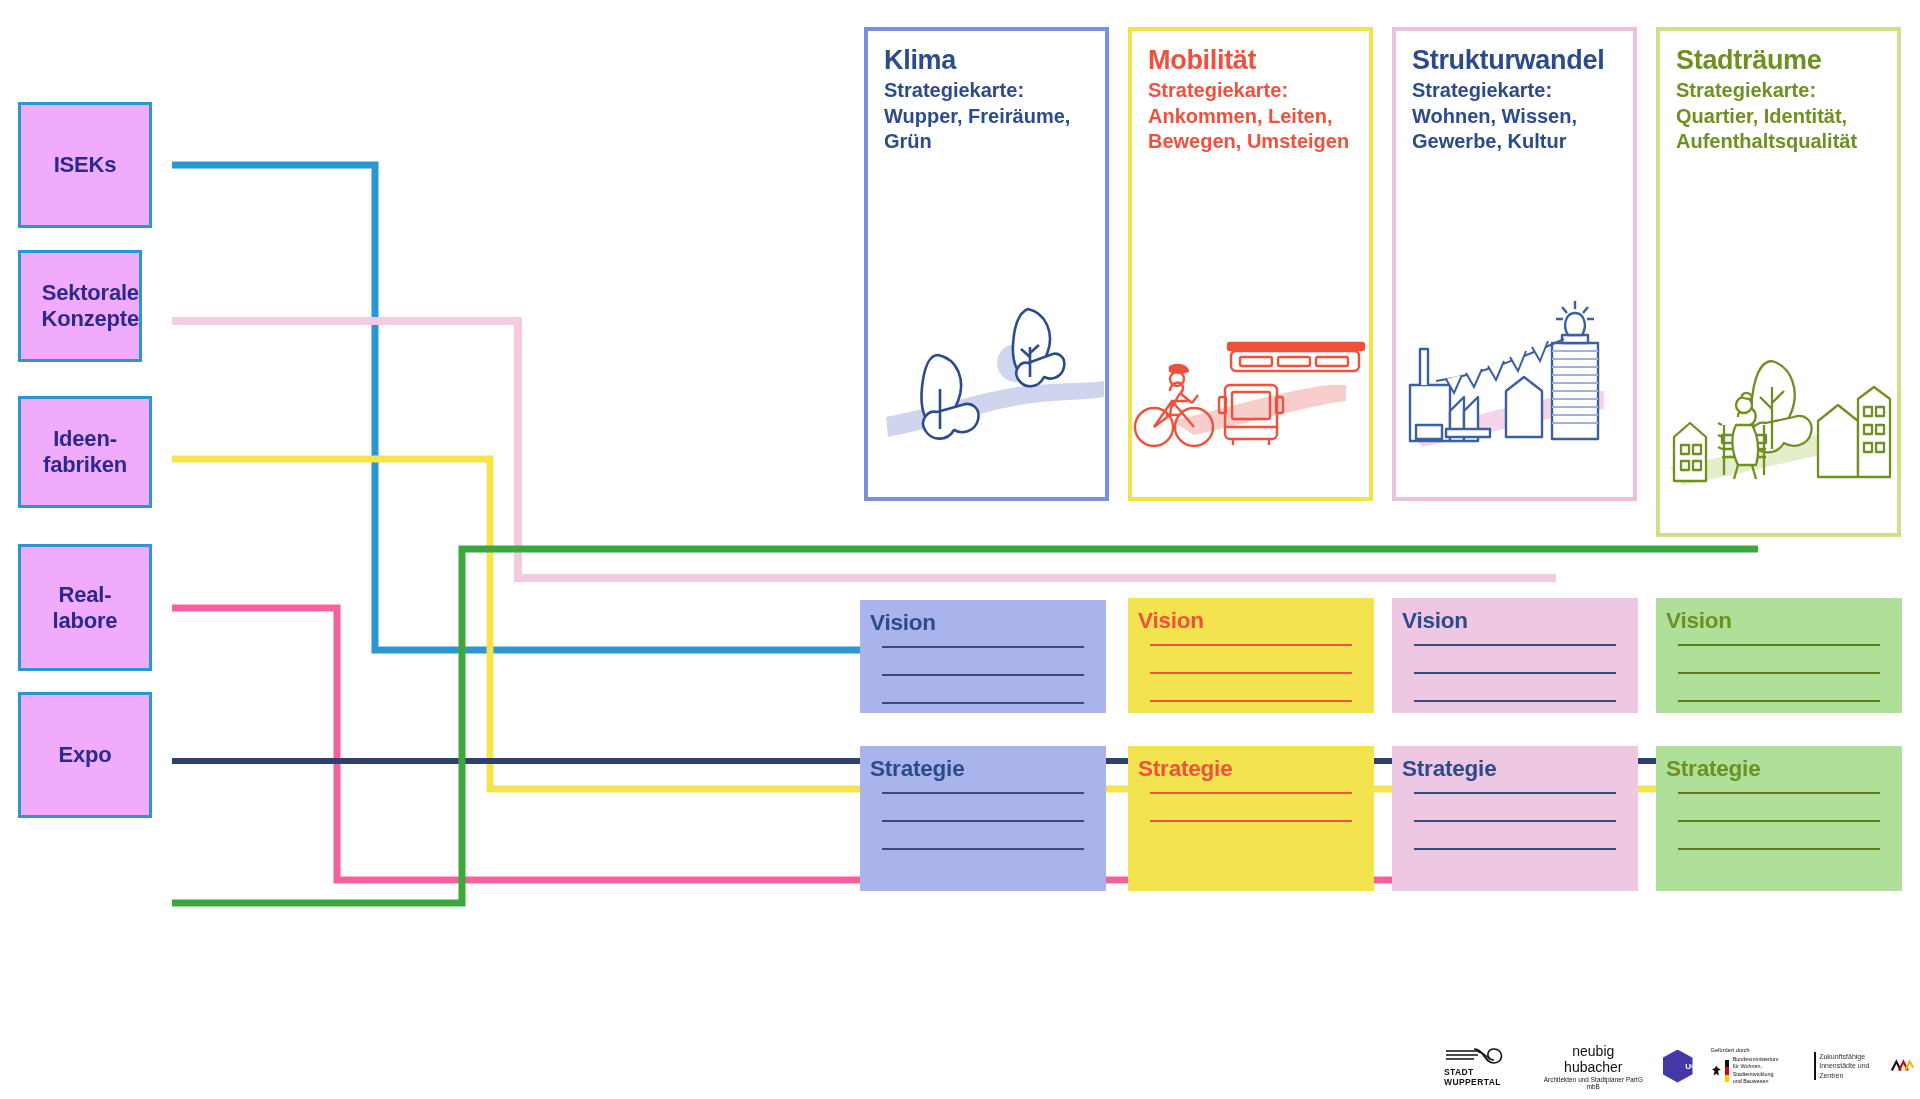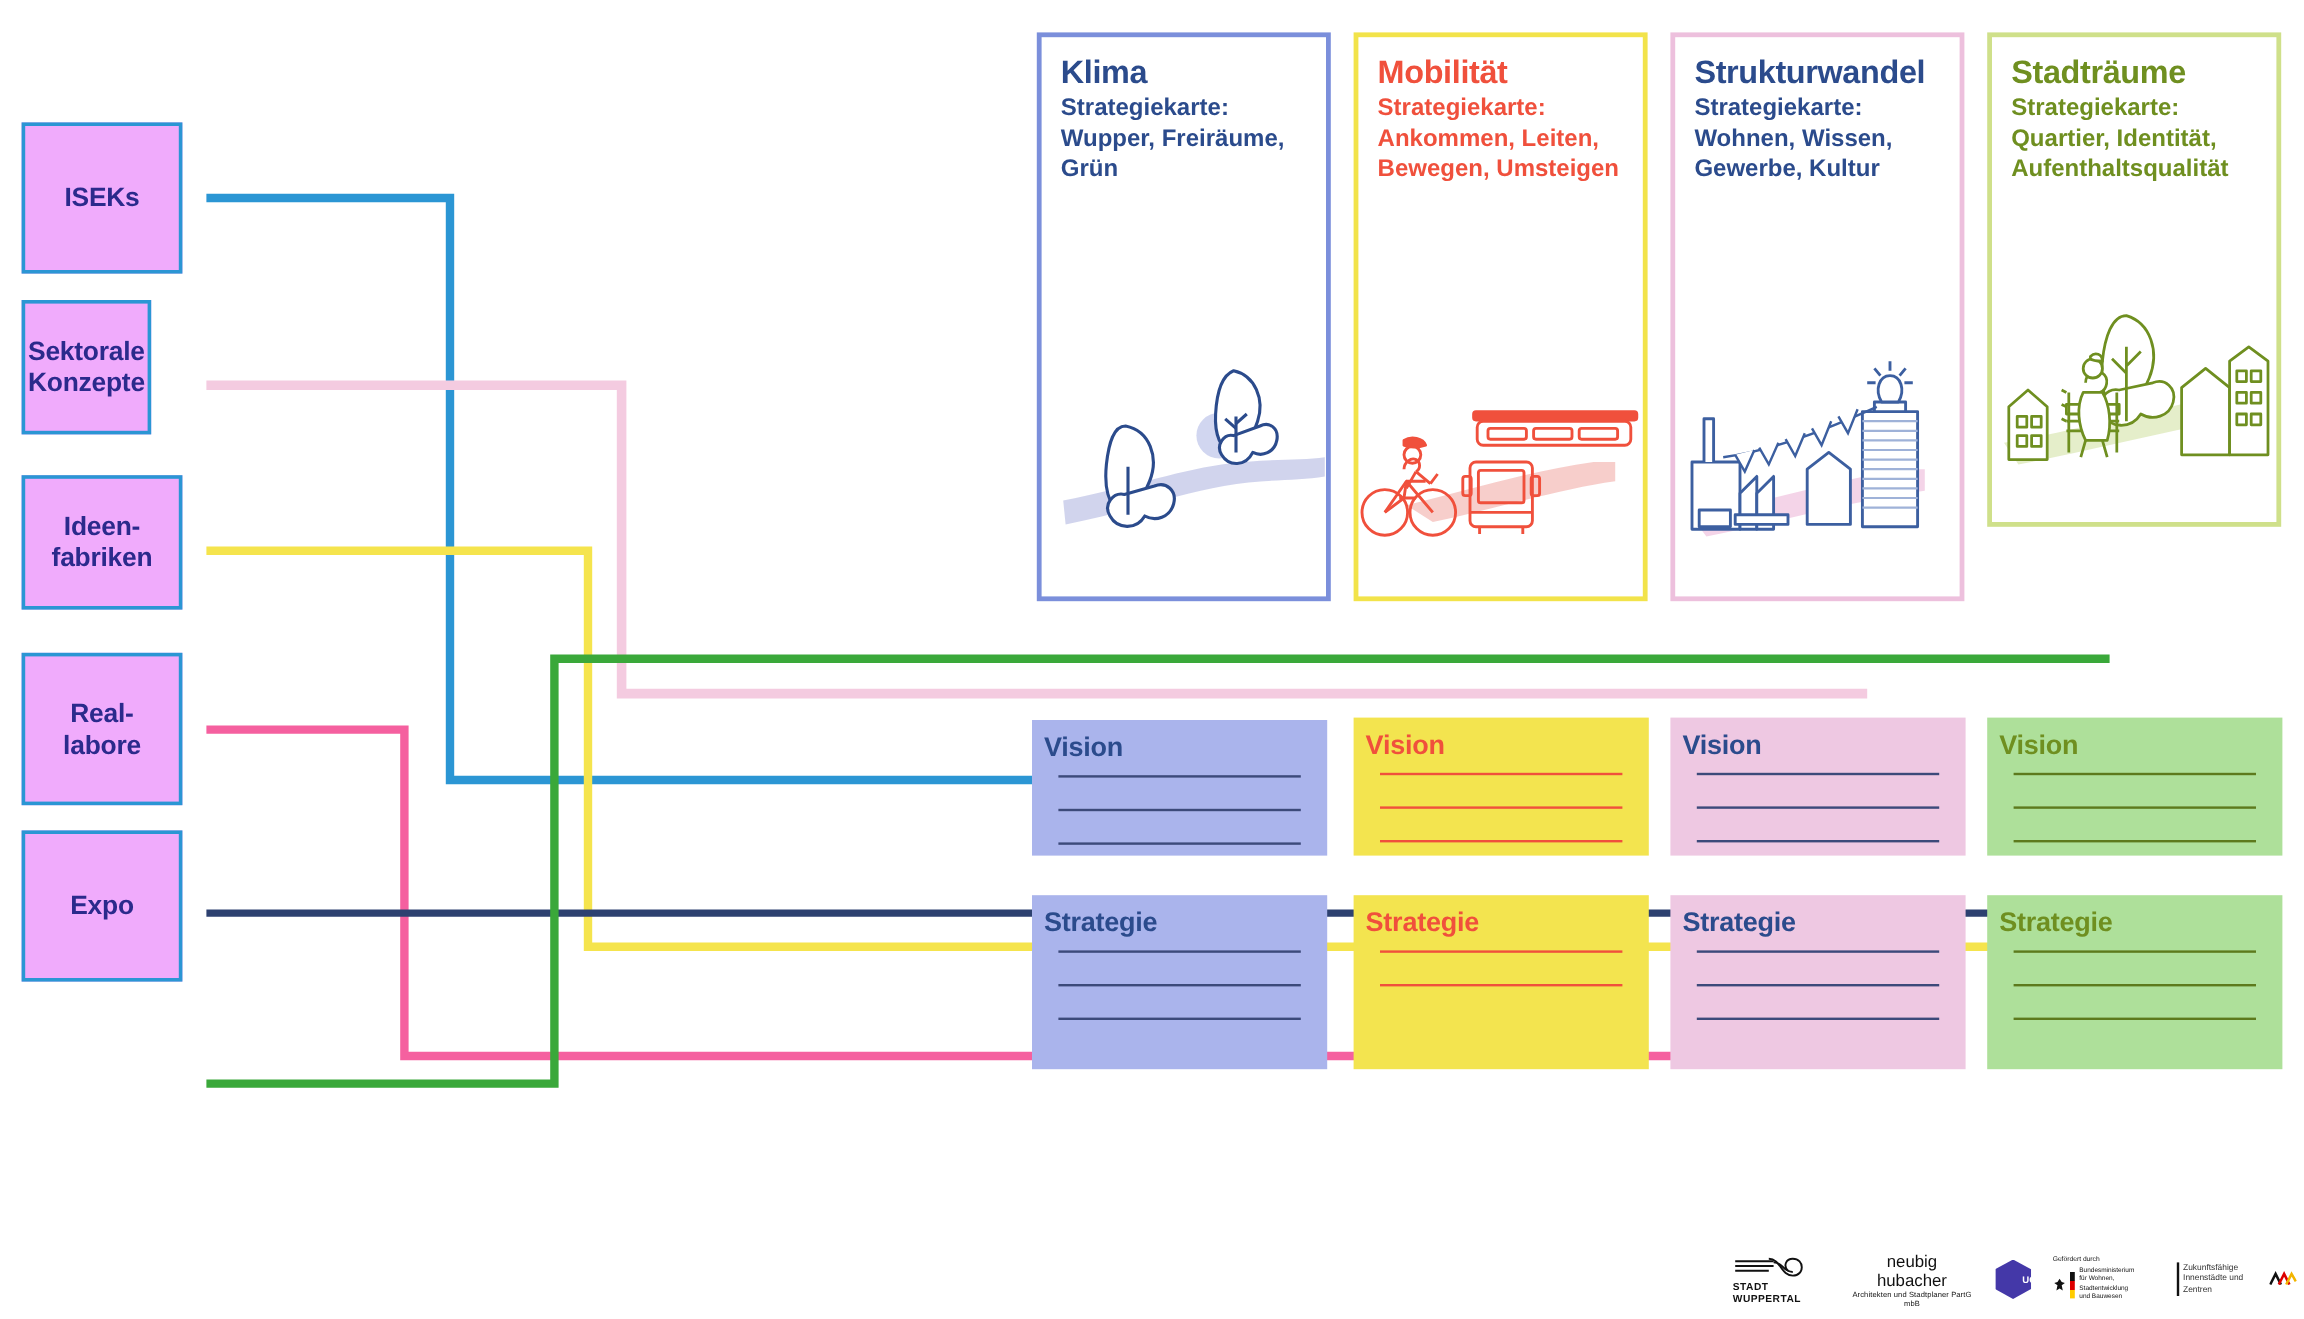--- a/index.html
+++ b/index.html
@@ -64,21 +64,21 @@
 
       <path d="M172 761 H1740" stroke="#2d4170" stroke-width="6"></path>
 
       <path d="M172 903 H462 V549 H1758" stroke="#3aa83a"></path>
     </g>
   </svg>
 
   <div class="inbox" style="left:18px;top:102px;width:134px;height:126px;">
     <span style="white-space: pre-line;">ISEKs</span>
   </div>
-  <div class="inbox" style="left:18px;top:250px;width:108px;height:112px;">
+  <div class="inbox" style="left:18px;top:250px;width:124px;height:112px;justify-content:flex-end;">
     <span style="white-space: pre-line;">Sektorale
 Konzepte</span>
   </div>
   <div class="inbox" style="left:18px;top:396px;width:134px;height:112px;">
     <span style="white-space: pre-line;">Ideen-
 fabriken</span>
   </div>
   <div class="inbox" style="left:18px;top:544px;width:134px;height:127px;">
     <span style="white-space: pre-line;">Real-
 labore</span>
@@ -165,21 +165,21 @@
           <path d="M179 12 V20 M166 18 L171 24 M192 18 L187 24 M160 30 H167 M198 30 H191"></path>
         </g>
         <g stroke="#3c5fa0" stroke-width="2" fill="none">
           <path d="M40 92 C84 86 128 68 168 50"></path>
           <path d="M50 90 L58 104 L66 86 M70 84 L78 98 L86 80 M92 77 L100 91 L108 72 M114 68 L122 82 L130 62 M136 58 L144 72 L152 52" fill="#fff"></path>
         </g>
       </svg>
     </div>
   </div>
 
-  <div class="card" style="left:1656px;top:27px;width:245px;height:412px;border-color:#cfe08a;">
+  <div class="card" style="left:1656px;top:27px;width:245px;height:510px;border-color:#cfe08a;">
     <div class="ttl" style="color:#6f8f20;">Stadträume</div>
     <div class="sub" style="color:#6f8f20;white-space:pre-line;">Strategiekarte:
 Quartier, Identität,
 Aufenthaltsqualität</div>
     <div class="art">
       <svg viewBox="0 0 245 190" width="245" height="190">
         <path d="M10 142 C70 132 140 112 206 100 L226 100 L226 118 C160 128 86 148 22 160 Z" fill="#e2ecc4" opacity=".9"></path>
         <g stroke="#6f8f20" stroke-width="2.3" fill="#fff" stroke-linejoin="round">
           <path d="M14 112 L30 98 L46 112 V156 H14 Z"></path>
           <rect x="21" y="120" width="8" height="9"></rect>

